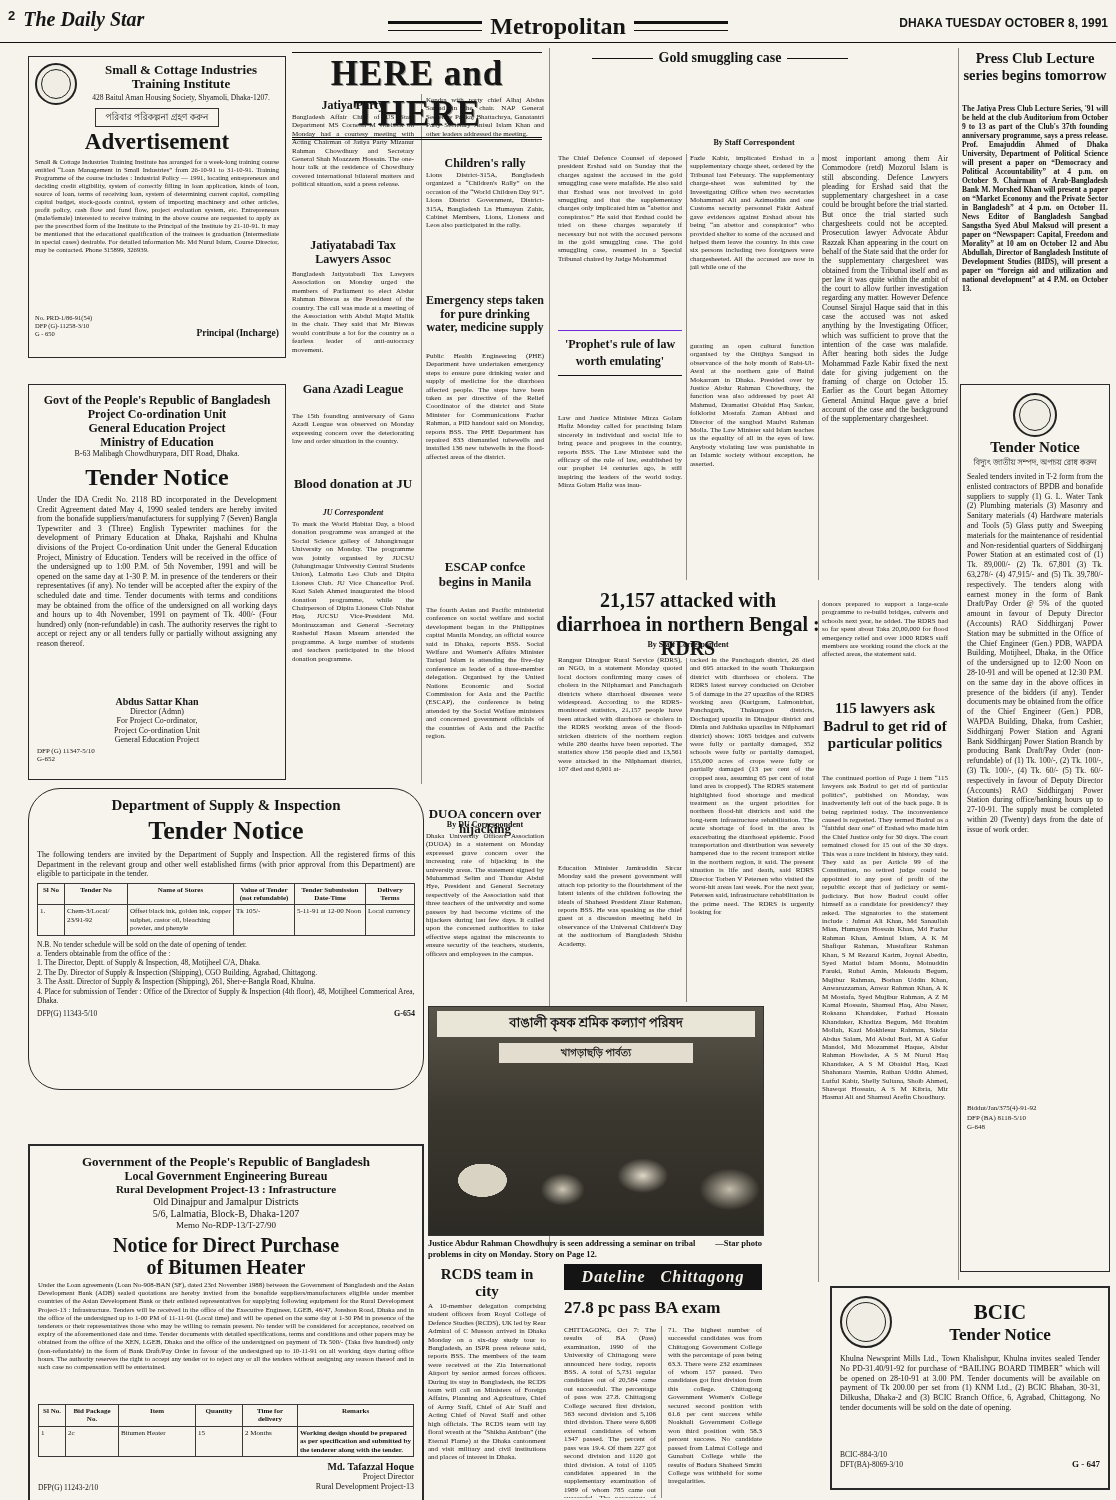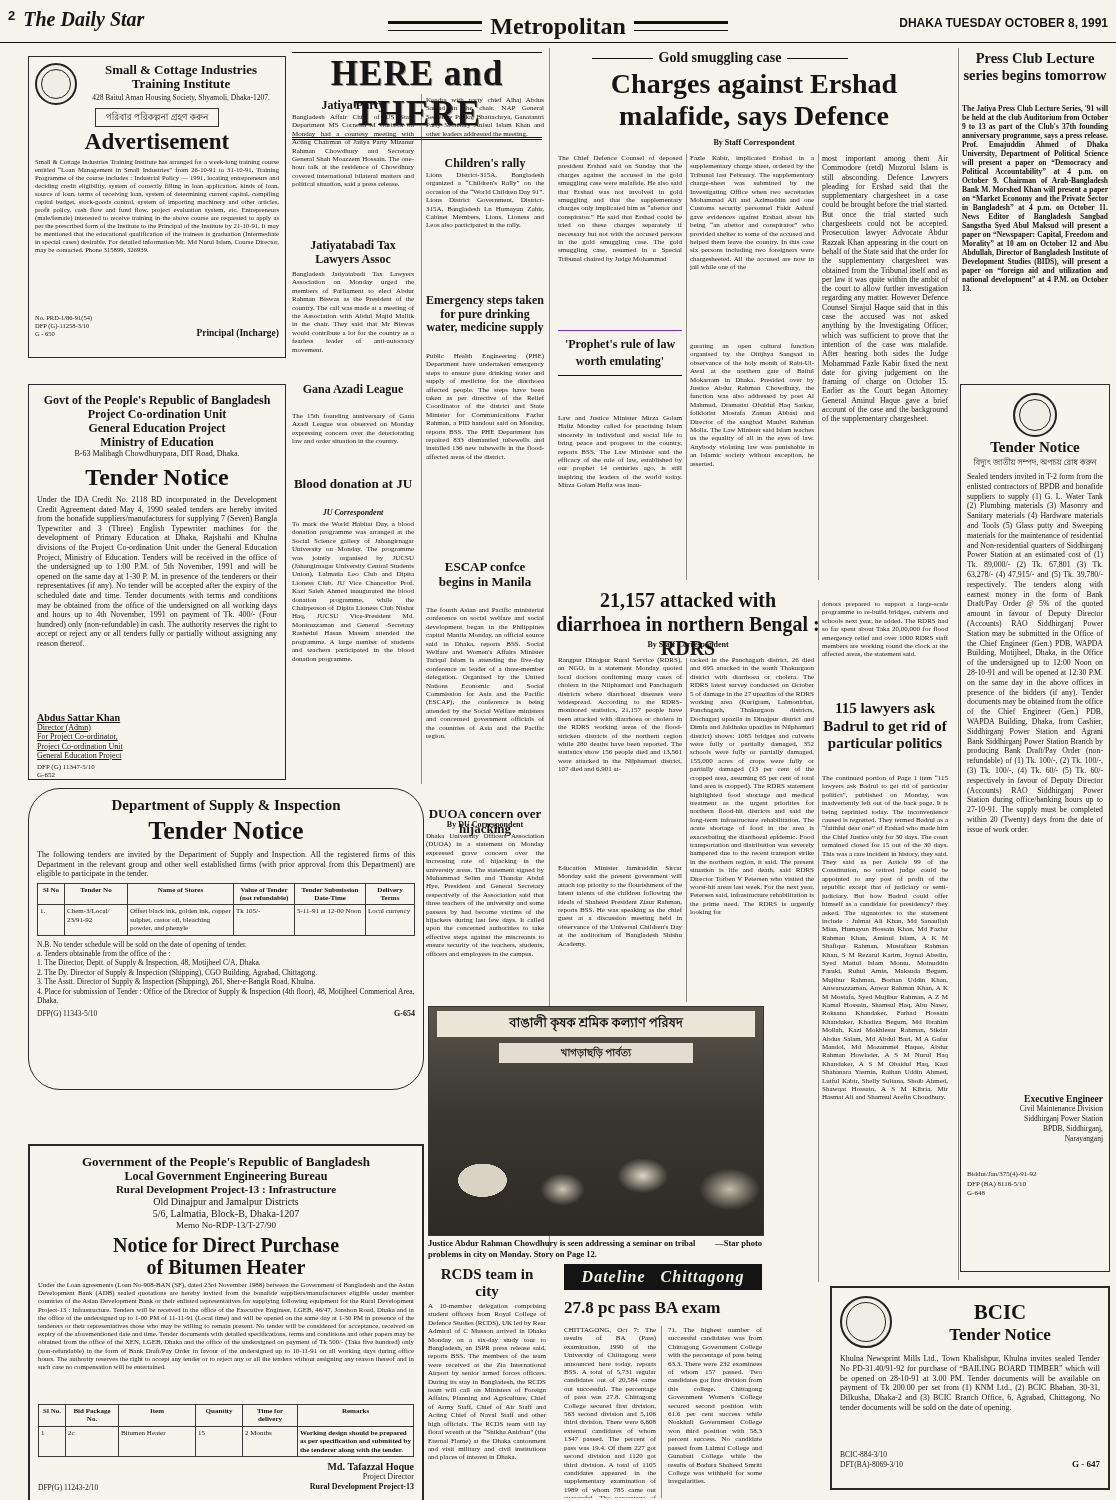--- a/index.html
+++ b/index.html
@@ -76,21 +76,21 @@
   </div>
 
   <div class="ab box" style="left:28px;top:384px;width:258px;height:396px;padding:8px;overflow:hidden;">
     <div class="b c" style="font-size:12px;line-height:14px;">Govt of the People's Republic of Bangladesh</div>
     <div class="b c" style="font-size:12px;line-height:14px;">Project Co-ordination Unit</div>
     <div class="b c" style="font-size:12px;line-height:14px;">General Education Project</div>
     <div class="b c" style="font-size:12px;line-height:14px;">Ministry of Education</div>
     <div class="c" style="font-size:8px;">B-63 Malibagh Chowdhurypara, DIT Road, Dhaka.</div>
     <div class="b c" style="font-size:24px;margin:6px 0 4px;">Tender Notice</div>
     <div class="j clip" style="font-size:8px;line-height:9.6px;height:196px;">Under the IDA Credit No. 2118 BD incorporated in the Development Credit Agreement dated May 4, 1990 sealed tenders are hereby invited from the bonafide suppliers/manufacturers for supplying 7 (Seven) Bangla Typewriter and 3 (Three) English Typewriter machines for the development of Primary Education at Dhaka, Rajshahi and Khulna divisions of the Project Co-ordination Unit under the General Education Project, Ministry of Education. Tenders will be received in the office of the undersigned up to 1:00 P.M. of 5th November, 1991 and will be opened on the same day at 1-30 P. M. in presence of the tenderers or their representatives (if any). No tender will be accepted after the expiry of the scheduled date and time. Tender documents with terms and conditions may be obtained from the office of the undersigned on all working days and hours up to 4th November, 1991 on payment of Tk. 400/- (Four hundred) only (non-refundable) in cash. The authority reserves the right to accept or reject any or all tenders fully or partially without assigning any reason thereof.</div>
-    <div style="text-align:left;margin-top:22px;line-height:9.5px;text-decoration:underline;">
+    <div style="text-align:center;margin-top:6px;line-height:9.5px;">
       <div class="b" style="font-size:10px;">Abdus Sattar Khan</div>
       <div style="font-size:8px;">Director (Admn)</div>
       <div style="font-size:8px;">For Project Co-ordinator,</div>
       <div style="font-size:8px;">Project Co-ordination Unit</div>
       <div style="font-size:8px;">General Education Project</div>
     </div>
     <div style="font-size:7px;line-height:8.5px;margin-top:2px;">
       <div>DFP (G) 11347-5/10</div>
       <div>G-652</div>
     </div>
@@ -160,21 +160,21 @@
         <td>2 Months</td>
         <td class="b">Working design should be prepared as per specification and submitted by the tenderer along with the tender.</td>
       </tr>
     </tbody>
       </table>
     <div style="display:flex;justify-content:space-between;align-items:flex-end;margin-top:5px;">
       <div style="font-size:7.5px;">DFP(G) 11243-2/10</div>
       <div style="text-align:right;line-height:10px;">
         <div class="b" style="font-size:10px;">Md. Tafazzal Hoque</div>
         <div style="font-size:8px;">Project Director</div>
-        <div style="font-size:8px;font-weight:bold;">Rural Development Project-13</div>
+        <div style="font-size:8px;">Rural Development Project-13</div>
       </div>
     </div>
   </div>
 
   <div class="ab b c" style="left:292px;top:52px;width:250px;font-size:35px;letter-spacing:1px;border-top:1px solid #111;border-bottom:3px double #111;padding:1px 0 3px;text-shadow:1px 1px 0 #9a968c;">HERE and THERE</div>
 
   <div class="ab head-sm" style="left:292px;top:98px;width:122px;font-size:12px;">Jatiya Party</div>
   <div class="ab j clip bodytxt" style="left:292px;top:113px;width:122px;height:122px;">Bangladesh Affair Chief of US State Department MS Cornelia M Warbeck on Monday had a courtesy meeting with Acting Chairman of Jatiya Party Mizanur Rahman Chowdhury and Secretary General Shah Moazzem Hossain. The one-hour talk at the residence of Chowdhury covered international bilateral matters and political situation, said a press release.</div>
 
   <div class="ab head-sm" style="left:292px;top:238px;width:122px;font-size:12px;line-height:14px;">Jatiyatabadi Tax Lawyers Assoc</div>
@@ -200,21 +200,20 @@
 
   <div class="ab head-sm" style="left:426px;top:788px;width:118px;font-size:13px;line-height:14.5px;margin-top:19px;">DUOA concern over hijacking</div>
   <div class="ab byline" style="left:426px;top:820px;width:118px;">By DU Correspondent</div>
   <div class="ab j clip bodytxt" style="left:426px;top:832px;width:118px;height:170px;">Dhaka University Officers Association (DUOA) in a statement on Monday expressed grave concern over the increasing rate of hijacking in the university areas. The statement signed by Muhammad Selim and Thandar Abdul Hye, President and General Secretary respectively of the Association said that three teachers of the university and some passers by had become victims of the hijackers during last few days. It called upon the concerned authorities to take effective steps against the miscreants to ensure security of the teachers, students, officers and employees in the campus.</div>
 
   <div class="ab" style="left:592px;top:50px;width:256px;display:flex;align-items:center;gap:6px;">
     <div style="flex:1;border-top:1px solid #111;"></div>
     <div class="b" style="font-size:14px;">Gold smuggling case</div>
     <div style="flex:1;border-top:1px solid #111;"></div>
   </div>
-  <div class="ab b c" style="left:556px;top:68px;width:396px;font-size:28px;line-height:32px;">Charges against Ershad malafide, says Defence</div>
   <div class="ab byline" style="left:556px;top:138px;width:396px;">By Staff Correspondent</div>
   <div class="ab j clip bodytxt" style="left:558px;top:154px;width:124px;height:184px;">The Chief Defence Counsel of deposed president Ershad said on Sunday that the charges against the accused in the gold smuggling case were malafide. He also said that Ershad was not involved in gold smuggling and that the supplementary charges only implicated him as “abettor and conspirator.” He said that Ershad could be tried on these charges separately if necessary but not with the accused persons in the gold smuggling case. The gold smuggling case, resumed in a Special Tribunal chaired by Judge Mohammad</div>
   <div class="ab j clip bodytxt" style="left:690px;top:154px;width:124px;height:184px;">Fazle Kabir, implicated Ershad in a supplementary charge sheet, ordered by the Tribunal last February. The supplementary charge-sheet was submitted by the Investigating Office when two secretaries Mohammad Ali and Azimuddin and one Customs security personnel Fakir Ashraf gave evidences against Ershad about his being “an abettor and conspirator” who provided shelter to some of the accused and helped them leave the country. In this case six persons including two foreigners were chargesheeted. All the accused are now in jail while one of the</div>
   <div class="ab j clip" style="left:822px;top:154px;width:126px;height:430px;font-size:7.8px;line-height:9.3px;">most important among them Air Commodore (retd) Mozorul Islam is still absconding. Defence Lawyers pleading for Ershad said that the supplementary chargesheet in a case could be brought before the trial started. But once the trial started such chargesheets could not be accepted. Prosecution lawyer Advocate Abdur Razzak Khan appearing in the court on behalf of the State said that the order for the supplementary chargesheet was obtained from the Tribunal itself and as per law it was quite within the ambit of the court to allow further investigation regarding any matter. However Defence Counsel Sirajul Haque said that in this case the accused was not asked anything by the Investigating Officer, which was sufficient to prove that the intention of the case was malafide. After hearing both sides the Judge Mohammad Fazle Kabir fixed the next date for giving judgement on the framing of charge on October 15. Earlier as the Court began Attorney General Aminul Haque gave a brief account of the case and the background of the supplementary chargesheet.</div>
 
   <div class="ab b c" style="left:558px;top:330px;width:124px;font-size:12px;line-height:17px;border-top:1px solid #6d28d9;border-bottom:1px solid #111;padding:5px 0;">'Prophet's rule of law worth emulating'</div>
   <div class="ab j clip bodytxt" style="left:558px;top:414px;width:124px;height:166px;">Law and Justice Minister Mirza Golam Hafiz Monday called for practising Islam sincerely in individual and social life to bring peace and progress in the country, reports BSS. The Law Minister said the efficacy of the rule of law, established by our prophet 14 centuries ago, is still inspiring the leaders of the world today. Mirza Golam Hafiz was inau-</div>
   <div class="ab j clip bodytxt" style="left:690px;top:342px;width:124px;height:238px;">gurating an open cultural function organised by the Oitijhya Sangsad in observance of the holy month of Rabi-Ul-Awal at the northern gate of Baitul Mokarram in Dhaka. Presided over by Justice Abdur Rahman Chowdhury, the function was also addressed by poet Al Mahmud, Dramatist Obaidul Haq Sarkar, folklorist Mostafa Zaman Abbasi and Director of the sangbad Maulvi Rahman Molla. The Law Minister said Islam teaches us the equality of all in the eyes of law. Anybody violating law was punishable in an Islamic society without exception, he asserted.</div>
 
   <div class="ab b c" style="left:556px;top:588px;width:264px;font-size:20px;line-height:24px;">21,157 attacked with diarrhoea in northern Bengal : RDRS</div>
@@ -246,27 +245,20 @@
   <div class="ab j clip bodytxt" style="left:668px;top:1326px;width:94px;height:172px;">71. The highest number of successful candidates was from Chittagong Government College with the percentage of pass being 63.3. There were 232 examinees of whom 157 passed. Two candidates got first division from this college. Chittagong Government Women's College secured second position with 61.6 per cent success while Noakhali Government College won third position with 58.3 percent success. No candidate passed from Lalmai College and Gunabati College while the results of Badura Shaheed Smriti College was withheld for some irregularities.</div>
 
   <div class="ab b c" style="left:962px;top:50px;width:146px;font-size:14.5px;line-height:16.5px;">Press Club Lecture series begins tomorrow</div>
   <div class="ab j clip" style="left:962px;top:104px;width:146px;height:274px;font-size:7.5px;line-height:9px;font-weight:bold;">The Jatiya Press Club Lecture Series, '91 will be held at the club Auditorium from October 9 to 13 as part of the Club's 37th founding anniversary programme, says a press release. Prof. Emajuddin Ahmed of Dhaka University, Department of Political Science will present a paper on “Democracy and Political Accountability” at 4 p.m. on October 9. Chairman of Arab-Bangladesh Bank M. Morshed Khan will present a paper on “Market Economy and the Private Sector in Bangladesh” at 4 p.m. on October 11. News Editor of Bangladesh Sangbad Sangstha Syed Abul Maksud will present a paper on “Newspaper: Capital, Freedom and Morality” at 10 am on October 12 and Abu Abdullah, Director of Bangladesh Institute of Development Studies (BIDS), will present a paper on “foreign aid and utilization and national development” at 4 P.M. on October 13.</div>
 
   <div class="ab box" style="left:960px;top:384px;width:150px;height:888px;padding:6px;">
     <div class="logo-circle" style="width:44px;height:44px;margin:2px auto;"></div>
     <div class="b c" style="font-size:15px;">Tender Notice</div>
     <div class="c clip" style="font-size:8px;height:12px;">বিদ্যুৎ জাতীয় সম্পদ, অপচয় রোধ করুন</div>
     <div class="j clip" style="font-size:7.8px;line-height:9.8px;height:606px;margin-top:4px;">Sealed tenders invited in T-2 form from the enlisted contractors of BPDB and bonafide suppliers to supply (1) G. L. Water Tank (2) Plumbing materials (3) Masonry and Sanitary materials (4) Hardware materials and Tools (5) Glass putty and Sweeping materials for the maintenance of residential and Non-residential quarters of Siddhirganj Power Station at an estimated cost of (1) Tk. 89,000/- (2) Tk. 67,801 (3) Tk. 63,278/- (4) 47,915/- and (5) Tk. 39,780/- respectively. The tenders along with earnest money in the form of Bank Draft/Pay Order @ 5% of the quoted amount in favour of Deputy Director (Accounts) RAO Siddhirganj Power Station may be submitted in the Office of the Chief Engineer (Gen.) PDB, WAPDA Building, Motijheel, Dhaka, in the Office of the undersigned up to 12:00 Noon on 28-10-91 and will be opened at 12:30 P.M. on the same day in the above offices in presence of the bidders (if any). Tender documents may be obtained from the office of the Chief Engineer (Gen.) PDB, WAPDA Building, Dhaka, from Cashier, Siddhirganj Power Station and Agrani Bank Siddhirganj Power Station Branch by producing Bank Draft/Pay Order (non-refundable) of (1) Tk. 100/-, (2) Tk. 100/-, (3) Tk. 100/-, (4) Tk. 60/- (5) Tk. 60/- respectively in favour of Deputy Director (Accounts) RAO Siddhirganj Power Station during office/banking hours up to 27-10-91. The supply must be completed within 20 (Twenty) days from the date of issue of work order.</div>
-    <div style="text-align:right;margin-top:16px;line-height:10px;">
-      <div class="b" style="font-size:9.5px;">Executive Engineer</div>
-      <div style="font-size:7.5px;">Civil Maintenance Division</div>
-      <div style="font-size:7.5px;">Siddhirganj Power Station</div>
-      <div style="font-size:7.5px;">BPDB, Siddhirganj,</div>
-      <div style="font-size:7.5px;">Narayanganj</div>
-    </div>
     <div style="margin-top:26px;line-height:9.5px;">
       <div style="font-size:7px;">Biddut/Jan/375(4)-91-92</div>
       <div style="font-size:7px;">DFP (BA) 8118-5/10</div>
       <div style="font-size:7px;">G-648</div>
     </div>
   </div>
 
   <div class="ab box" style="left:830px;top:1286px;width:280px;height:204px;padding:8px;border-width:2px;">
     <div style="display:flex;gap:8px;align-items:center;">
       <div class="logo-circle" style="width:52px;height:52px;flex:0 0 auto;"></div>

